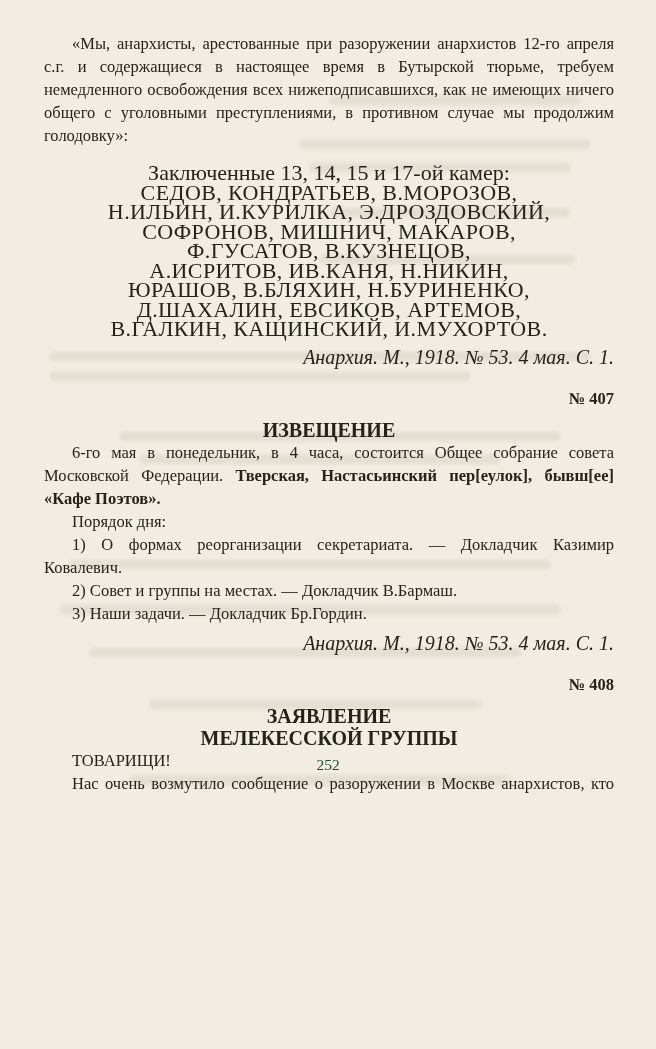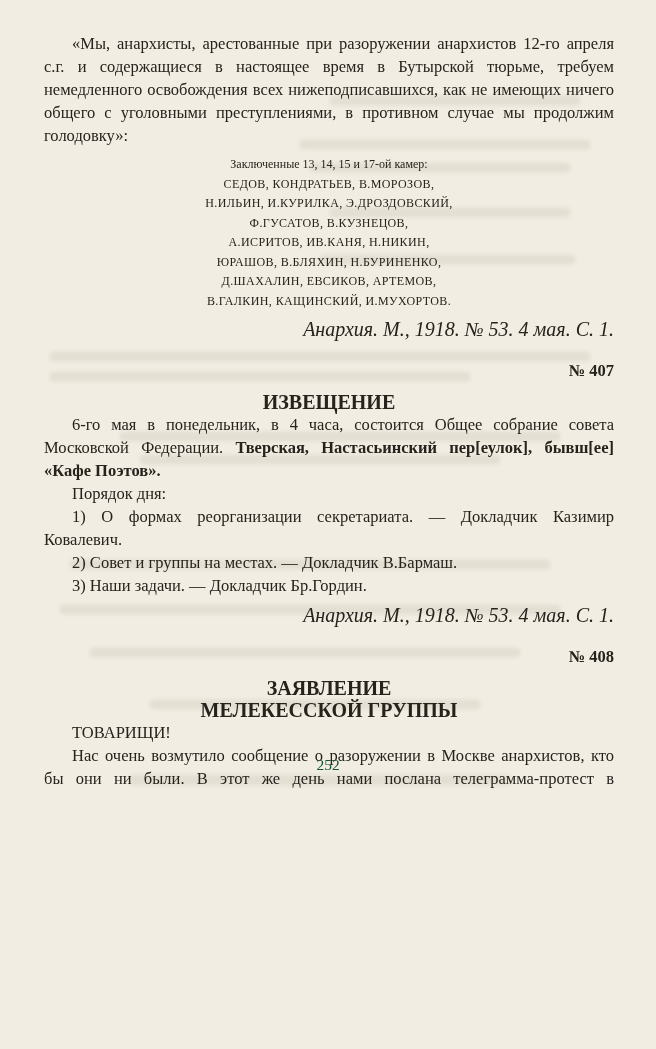--- a/index.html
+++ b/index.html
@@ -35,22 +35,22 @@
     top:32px;
   }
   .body-text{font-size:16.5px;line-height:23px;}
   p.para{
     margin:0;
     text-align:justify;
     text-indent:28px;
   }
   .centered{text-align:center;}
   .prisoners{
-    margin-top:8px;
-    font-size:12px;
+    margin-top:16px;
+    font-size:22px;
     line-height:19.5px;
     letter-spacing:0.4px;
   }
   .prisoners .heading{letter-spacing:0;}
   .source{
     margin-top:7px;
     text-align:right;
     font-style:italic;
     font-size:20px;
     line-height:22px;
@@ -114,20 +114,21 @@
 
   <div class="content body-text">
 
     <section>
       <p class="para">«Мы, анархисты, арестованные при разоружении анархистов 12-го апреля с.г. и содержащиеся в настоящее время в Бутырской тюрьме, требуем немедленного освобождения всех нижеподписавшихся, как не имеющих ничего общего с уголовными преступлениями, в противном случае мы продолжим голодовку»:</p>
 
       <div class="centered prisoners">
         <div class="heading">Заключенные 13, 14, 15 и 17-ой камер:</div>
         <div>СЕДОВ, КОНДРАТЬЕВ, В.МОРОЗОВ,</div>
         <div>Н.ИЛЬИН, И.КУРИЛКА, Э.ДРОЗДОВСКИЙ,</div>
+        <div>СОФРОНОВ, МИШНИЧ, МАКАРОВ,</div>
         <div>Ф.ГУСАТОВ, В.КУЗНЕЦОВ,</div>
         <div>А.ИСРИТОВ, ИВ.КАНЯ, Н.НИКИН,</div>
         <div>ЮРАШОВ, В.БЛЯХИН, Н.БУРИНЕНКО,</div>
         <div>Д.ШАХАЛИН, ЕВСИКОВ, АРТЕМОВ,</div>
         <div>В.ГАЛКИН, КАЩИНСКИЙ, И.МУХОРТОВ.</div>
       </div>
 
       <div class="source">Анархия. М., 1918. № 53. 4 мая. С. 1.</div>
     </section>
 

